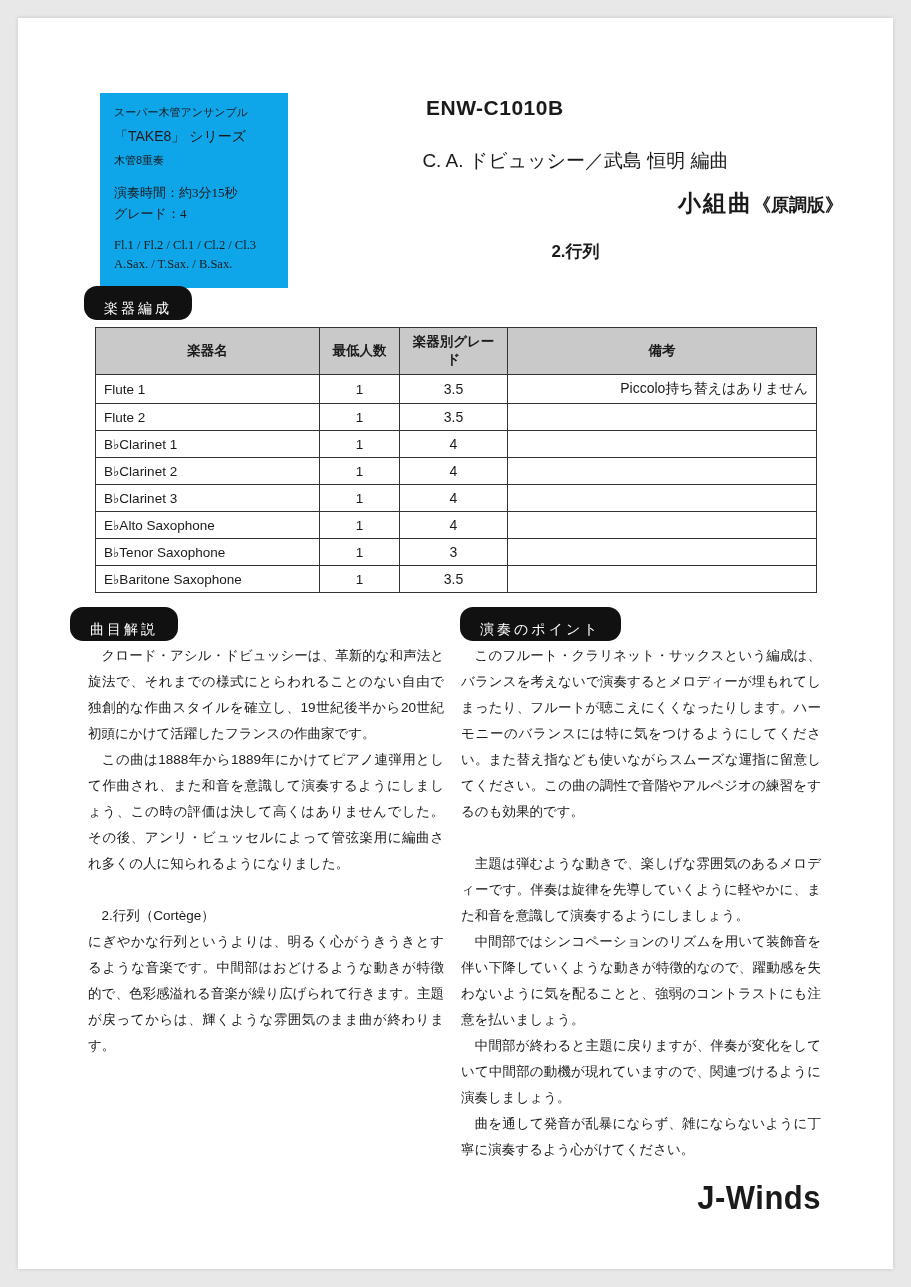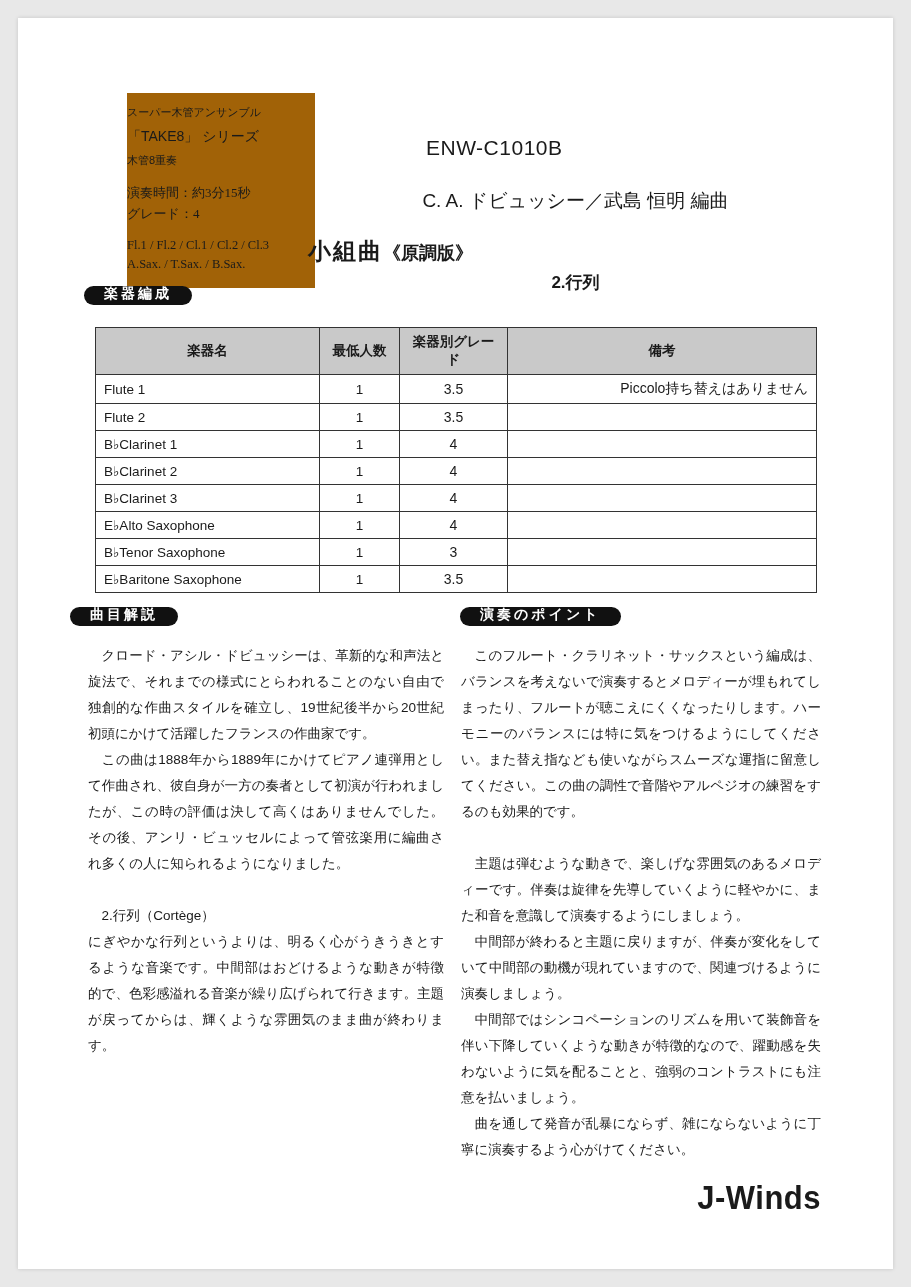--- a/index.html
+++ b/index.html
@@ -19,49 +19,48 @@
     box-shadow: 0 0 4px rgba(0,0,0,0.15);
     overflow: hidden;
   }
   .serif { font-family: "Liberation Serif", "DejaVu Serif", serif; }
 
   
   .info-box {
     position: absolute;
     left: 82px; top: 75px;
     width: 188px;
-    background: #a16207;
-    padding: 12px 14px 14px 0;
-    margin-left: 27px;
+    background: #0ea5e9;
+    padding: 12px 14px 14px 14px;
   }
   .info-box .series-label { font-size: 11px; margin-bottom: 8px; }
   .info-box .series-name { font-size: 14px; margin-bottom: 7px; }
   .info-box .ensemble { font-size: 11px; margin-bottom: 14px; }
   .info-box .duration, .info-box .grade { font-size: 13px; line-height: 21px; }
   .info-box .inst { font-size: 12.5px; line-height: 19px; }
   .info-box .inst-block { margin-top: 12px; }
 
   
   .header-block { position: absolute; left: 290px; top: 78px; width: 535px; }
-  .catalog-number { font-size: 21px; font-weight: normal; padding-left: 118px; letter-spacing: 0.5px; margin-top: 40px; }
+  .catalog-number { font-size: 21px; font-weight: bold; padding-left: 118px; letter-spacing: 0.5px; }
   .composer-line { text-align: center; font-size: 19px; font-weight: normal; margin-top: 28px; }
-  .piece-title { text-align: left; margin-top: 22px; font-weight: bold; }
+  .piece-title { text-align: right; margin-top: 14px; font-weight: bold; }
   .piece-title .main { font-size: 23px; letter-spacing: 2px; }
   .piece-title .note { font-size: 18px; }
-  .movement { text-align: center; font-size: 17px; font-weight: bold; margin-top: 4px; }
+  .movement { text-align: center; font-size: 17px; font-weight: bold; margin-top: 21px; }
 
   
   .badge {
     display: inline-block;
     background: #111;
     color: #fff;
     border-radius: 13px;
-    padding: 0 20px 5px 20px;
+    padding: 15px 20px 5px 20px;
     font-size: 14px;
-    font-weight: bold;
+    font-weight: normal;
     letter-spacing: 3px;
     line-height: 1;
   }
   .badge-instrumentation { position: absolute; left: 66px; top: 268px; }
   .badge-notes { position: absolute; left: 52px; top: 589px; }
   .badge-points { position: absolute; left: 442px; top: 589px; text-align: center; }
 
   
   .table-wrap { position: absolute; left: 77px; top: 309px; width: 722px; }
   table.inst-table { border-collapse: collapse; width: 100%; font-size: 13.5px; }
@@ -185,28 +184,28 @@
         </tr>
       </tbody>
     </table>
   </div>
 
   <div class="badge badge-notes">曲目解説</div>
   <div class="badge badge-points">演奏のポイント</div>
 
   <div class="col col-left">
     <p>　クロード・アシル・ドビュッシーは、革新的な和声法と旋法で、それまでの様式にとらわれることのない自由で独創的な作曲スタイルを確立し、19世紀後半から20世紀初頭にかけて活躍したフランスの作曲家です。</p>
-    <p>　この曲は1888年から1889年にかけてピアノ連弾用として作曲され、彼自身が一方の奏者として初演が行われましたが、この時の評価は決して高くはありませんでした。その後、アンリ・ビュッセルによって管弦楽用に編曲され多くの人に知られるようになりました。</p>
+    <p>　この曲は1888年から1889年にかけてピアノ連弾用として作曲され、また和音を意識して演奏するようにしましょう、この時の評価は決して高くはありませんでした。その後、アンリ・ビュッセルによって管弦楽用に編曲され多くの人に知られるようになりました。</p>
     <p class="gap">　2.行列（Cortège）</p>
     <p>にぎやかな行列というよりは、明るく心がうきうきとするような音楽です。中間部はおどけるような動きが特徴的で、色彩感溢れる音楽が繰り広げられて行きます。主題が戻ってからは、輝くような雰囲気のまま曲が終わります。</p>
   </div>
 
   <div class="col col-right">
     <p>　このフルート・クラリネット・サックスという編成は、バランスを考えないで演奏するとメロディーが埋もれてしまったり、フルートが聴こえにくくなったりします。ハーモニーのバランスには特に気をつけるようにしてください。また替え指なども使いながらスムーズな運指に留意してください。この曲の調性で音階やアルペジオの練習をするのも効果的です。</p>
     <p class="gap">　主題は弾むような動きで、楽しげな雰囲気のあるメロディーです。伴奏は旋律を先導していくように軽やかに、また和音を意識して演奏するようにしましょう。</p>
+    <p>　中間部ではシンコペーションのリズムを用いて装飾音を伴い下降していくような動きが特徴的なので、躍動感を失わないように気を配ることと、強弱のコントラストにも注意を払いましょう。</p>
     <p>　中間部が終わると主題に戻りますが、伴奏が変化をしていて中間部の動機が現れていますので、関連づけるように演奏しましょう。</p>
-    <p>　中間部ではシンコペーションのリズムを用いて装飾音を伴い下降していくような動きが特徴的なので、躍動感を失わないように気を配ることと、強弱のコントラストにも注意を払いましょう。</p>
     <p>　曲を通して発音が乱暴にならず、雑にならないように丁寧に演奏するよう心がけてください。</p>
   </div>
 
   <div class="logo">J-Winds</div>
 
 </div>
 
 </body></html>

